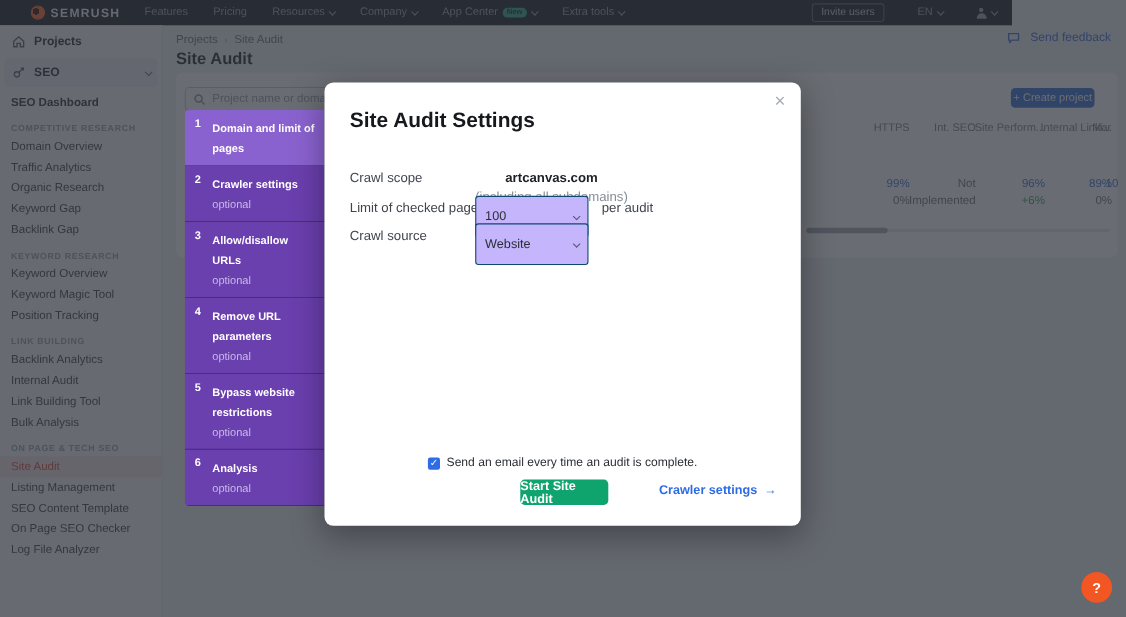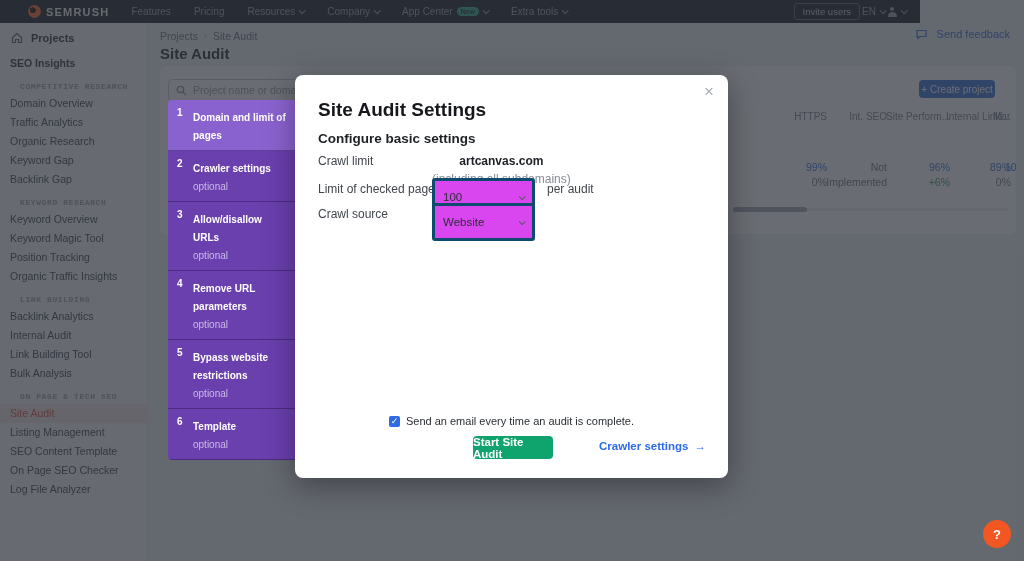--- a/index.html
+++ b/index.html
@@ -8,35 +8,35 @@
   .stage { position:absolute; inset:0; width:1024px; height:561px; overflow:hidden; }
 
   
   .nav { position:absolute; left:0; top:0; width:920px; height:23px; background:#171a21; display:flex; align-items:center; z-index:1; }
   .nav .logo { display:flex; align-items:center; gap:5px; margin-left:28px; }
   .flame { width:13px; height:13px; border-radius:50%; background:radial-gradient(circle at 34% 40%, #2a1206 0 30%, #ff642d 31%); border:1.5px solid #ff642d; }
   .brand { color:#f2f3f5; font-size:11px; font-weight:bold; letter-spacing:1.2px; }
   .nav-items { display:flex; align-items:center; gap:23px; margin-left:22px; }
   .nav-item { color:#9aa2ad; font-size:10px; display:flex; align-items:center; gap:4px; }
   .badge { background:#2fae8f; color:#0c2b22; font-size:7px; font-weight:bold; padding:1px 4px; border-radius:6px; line-height:1; }
-  .nav-right { margin-left:auto; display:flex; align-items:center; gap:2px; margin-right:14px; }
+  .nav-right { margin-left:auto; display:flex; align-items:center; gap:30px; margin-right:14px; }
   .invite { border:1px solid #596070; border-radius:3px; color:#c7ccd4; font-size:9.5px; padding:2px 8px; }
   .chev { display:inline-block; width:5px; height:5px; border-right:1.2px solid currentColor; border-bottom:1.2px solid currentColor; transform:rotate(45deg) translateY(-1px); }
   .person-icon { display:inline-block; width:10px; height:10px; position:relative; }
   .person-icon::before { content:""; position:absolute; left:3px; top:0; width:4px; height:4px; border-radius:50%; background:#9aa2ad; }
   .person-icon::after { content:""; position:absolute; left:0.5px; top:5px; width:9px; height:5px; border-radius:5px 5px 0 0; background:#9aa2ad; }
 
   
   .sidebar { position:absolute; left:0; top:23px; width:148px; height:538px; background:#f6f7f9; border-right:1px solid #e2e5ea; z-index:1; overflow:hidden; }
   .side-row { display:flex; align-items:center; gap:8px; padding:0 10px; height:26px; font-size:11px; font-weight:bold; color:#272b31; }
   .side-row .sicon { width:13px; height:13px; color:#575e68; display:flex; align-items:center; justify-content:center; font-size:12px; }
   .side-row .grow { flex:1; }
   .side-row .chev { color:#6b7280; }
   .seo-row { background:#eceef2; border-radius:4px; margin:2px 4px; padding:0 6px; height:26px; }
-  .section-head { font-size:8px; color:#9aa0ab; letter-spacing:0.6px; padding:9px 10px 3px 20px; font-weight:bold;font-family:Liberation Mono, monospace; }
+  .section-head { font-size:8px; color:#9aa0ab; letter-spacing:0.6px; padding:9px 10px 3px 10px; font-weight:bold; }
   .side-item { font-size:10.5px; color:#3d434c; padding:3px 10px; line-height:13px; }
   .side-item.active { color:#dd4f3b; background:rgba(224,80,60,0.10); }
   .side-bottom { margin-top:12px; }
   svg.ic { display:block; }
 
   
   .main { position:absolute; left:149px; top:23px; width:875px; height:538px; z-index:1; }
   .crumbs { position:absolute; left:11px; top:7px; font-size:10.5px; color:#6b7280; display:flex; gap:6px; align-items:center; }
   .crumbs .sep { color:#9aa0ab; font-size:9px; }
   .page-title { position:absolute; left:11px; top:22px; font-size:15px; font-weight:bold; color:#1f2328; }
@@ -67,21 +67,21 @@
 
   
   .modal { position:absolute; left:295px; top:75px; width:433px; height:403px; background:#fff; border-radius:8px; box-shadow:0 8px 30px rgba(0,0,0,0.35); z-index:20; }
   .close-x { position:absolute; right:14px; top:8px; font-size:17px; color:#a7adb5; line-height:1; }
   .m-title { position:absolute; left:23px; top:24px; font-size:19px; font-weight:bold; color:#16181c; }
   .m-sub { position:absolute; left:23px; top:56px; font-size:13.5px; font-weight:bold; color:#1d2025; }
   .f-label { position:absolute; left:23px; font-size:12px; color:#40454d; }
   .scope-val { position:absolute; left:137px; top:79px; font-size:12px; color:#868d96; display:flex; align-items:center; gap:4px;flex-direction:column; }
   .scope-val b { color:#1d2025; }
   .pencil { color:#8a919c; font-size:12px; }
-  .select { position:absolute; left:137px; width:103px; height:38px; border:3px solid #0c4a6e; border-radius:3px; background:#d946ef; display:flex; align-items:center; padding:0 8px; font-size:11.5px; color:#2b2f35; }
+  .select { position:absolute; left:137px; width:103px; height:38px; border:1px solid #0c4a6e; border-radius:3px; background:#c4b5fd; display:flex; align-items:center; padding:0 8px; font-size:11.5px; color:#2b2f35; }
   .select .chev { margin-left:auto; color:#555b63; }
   .suffix { position:absolute; left:252px; font-size:12px; color:#40454d; }
   .email-row { position:absolute; left:0; top:340px; width:433px; display:flex; align-items:center; justify-content:center; gap:6px; }
   .cbx { width:11px; height:11px; background:#2e6be6; border-radius:2px; color:#fff; font-size:9px; line-height:11px; text-align:center; }
   .email-row .lbl { font-size:11px; color:#2b2f35; }
   .start-btn { position:absolute; left:178px; top:361px; width:80px; height:23px; background:#0fa36e; border-radius:4px; color:#fff; font-size:11.5px; font-weight:bold; display:flex; align-items:center; justify-content:center; }
   .crawler-link { position:absolute; right:22px; top:365px; color:#2e6be6; font-size:11.5px; font-weight:bold; display:flex; gap:6px; align-items:center; }
 
   
   .help-fab { position:absolute; left:983px; top:520px; width:28px; height:28px; border-radius:50%; background:#f25622; color:#fff; font-size:13px; font-weight:bold; display:flex; align-items:center; justify-content:center; z-index:30; }
@@ -136,34 +136,43 @@
 
   <div class="sidebar">
     <div class="side-row" style="margin-top:2px;">
       <span class="sicon">
         <svg class="ic" width="12" height="12" viewBox="0 0 12 12">
             <path d="M1.5 5.5 6 1.5l4.5 4v5h-3v-3h-3v3h-3z" fill="none" stroke="#575e68" stroke-width="1.2"></path>
           </svg>
       </span>
       <span class="grow">Projects</span>
     </div>
-    <div class="side-item" style="font-weight:bold;color:#2c3137;padding-top:6px;">SEO Insights</div>
+    <div class="side-row seo-row">
+      <span class="sicon">
+        <svg class="ic" width="12" height="12" viewBox="0 0 12 12">
+            <circle cx="4.4" cy="7.6" r="2.4" fill="none" stroke="#575e68" stroke-width="1.2"></circle>
+            <path d="M6.2 5.8 10 2M8 2h2.2v2.2" fill="none" stroke="#575e68" stroke-width="1.2"></path>
+          </svg>
+      </span>
+      <span class="grow">SEO</span>
+      <i class="chev"></i>
+    </div>
+    <div class="side-item" style="font-weight:bold;color:#2c3137;padding-top:6px;">SEO Dashboard</div>
 
     <div class="section-head">COMPETITIVE RESEARCH</div>
     <div class="side-item">Domain Overview</div>
     <div class="side-item">Traffic Analytics</div>
     <div class="side-item">Organic Research</div>
     <div class="side-item">Keyword Gap</div>
     <div class="side-item">Backlink Gap</div>
 
     <div class="section-head">KEYWORD RESEARCH</div>
     <div class="side-item">Keyword Overview</div>
     <div class="side-item">Keyword Magic Tool</div>
     <div class="side-item">Position Tracking</div>
-    <div class="side-item">Organic Traffic Insights</div>
 
     <div class="section-head">LINK BUILDING</div>
     <div class="side-item">Backlink Analytics</div>
     <div class="side-item">Internal Audit</div>
     <div class="side-item">Link Building Tool</div>
     <div class="side-item">Bulk Analysis</div>
 
     <div class="section-head">ON PAGE &amp; TECH SEO</div>
     <div class="side-item active">Site Audit</div>
     <div class="side-item">Listing Management</div>
@@ -262,30 +271,29 @@
     <div class="step">
       <span class="num">4</span>
       <span><span class="ttl">Remove URL parameters</span><br><span class="opt">optional</span></span>
     </div>
     <div class="step">
       <span class="num">5</span>
       <span><span class="ttl">Bypass website restrictions</span><br><span class="opt">optional</span></span>
     </div>
     <div class="step">
       <span class="num">6</span>
-      <span><span class="ttl">Template</span><br><span class="opt">optional</span></span>
+      <span><span class="ttl">Analysis</span><br><span class="opt">optional</span></span>
     </div>
   </div>
 
   <div class="modal">
     <span class="close-x">×</span>
     <div class="m-title">Site Audit Settings</div>
-    <div class="m-sub">Configure basic settings</div>
-
-    <div class="f-label" style="top:79px;">Crawl limit</div>
+
+    <div class="f-label" style="top:79px;">Crawl scope</div>
     <div class="scope-val">
       <b>artcanvas.com</b>
       <span>(including all subdomains)</span>
       <span class="pencil">✎</span>
     </div>
 
     <div class="f-label" style="top:107px;">Limit of checked pages</div>
     <div class="select" style="top:103px;">
       <span>100</span>
       <i class="chev"></i>

